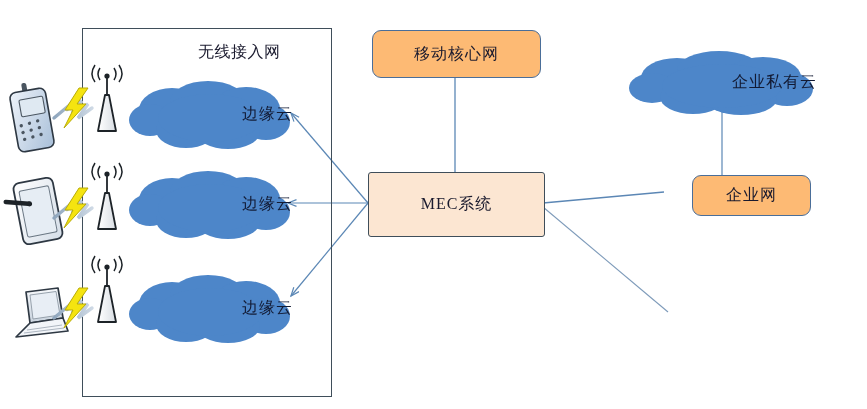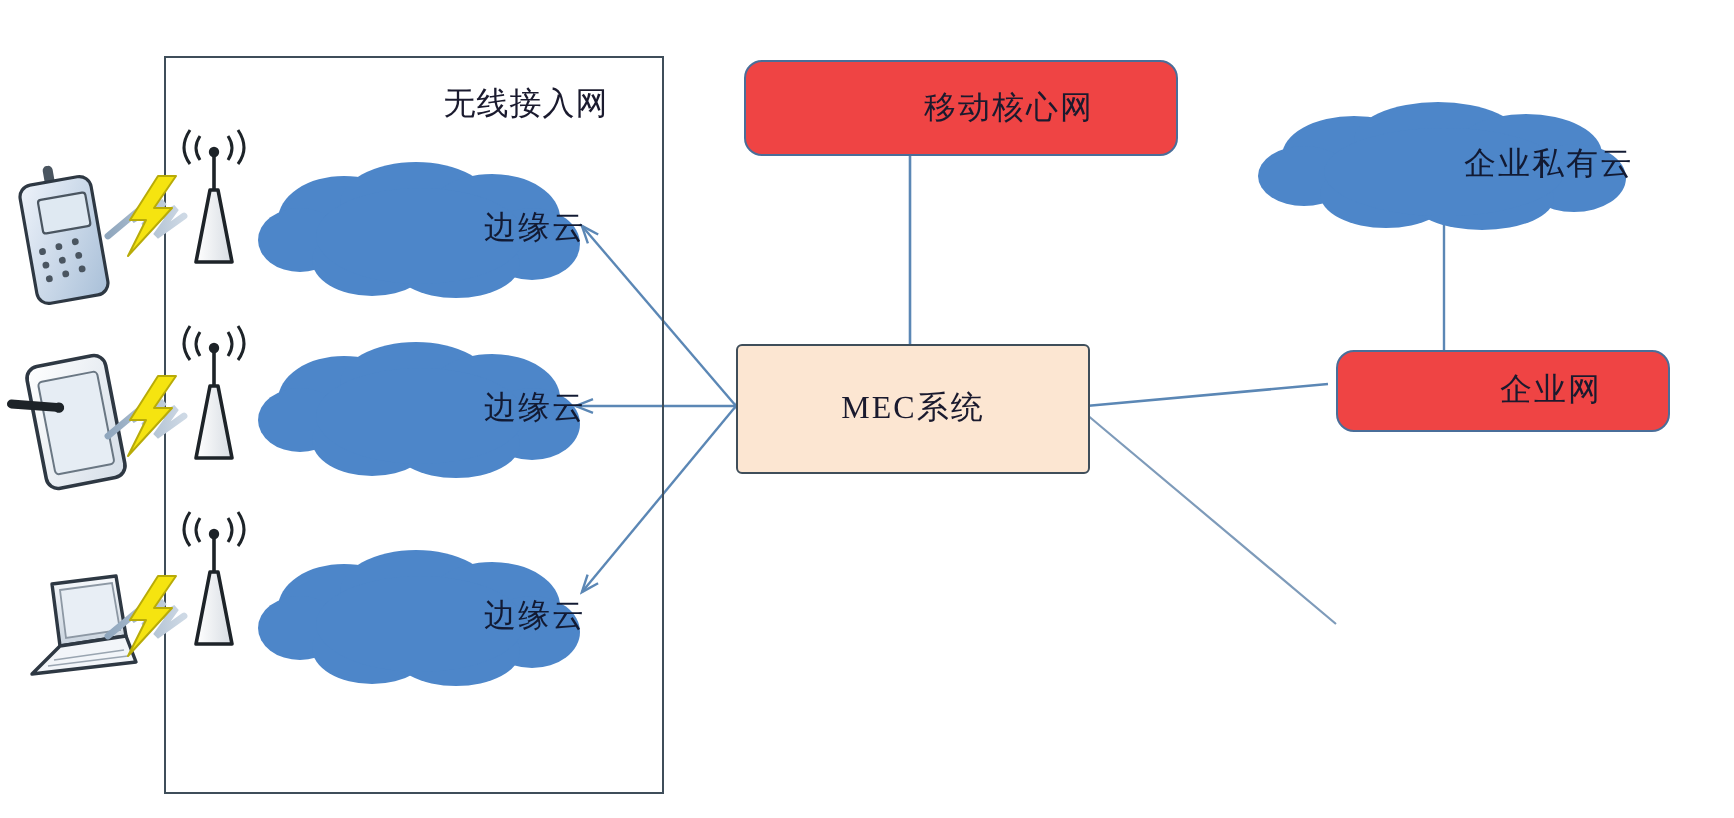--- a/index.html
+++ b/index.html
@@ -24,21 +24,21 @@
     left:82px; top:28px;
     width:248px; height:367px;
     border:1.6px solid #3f4e5a;
     background:transparent;
     z-index:2;
   }
   .access-title{
     position:absolute;
     left:198px; top:42px;
     width:130px;
-    text-align:center;
+    text-align:left;
     font-size:16px;
     color:#1a1a2e;
     letter-spacing:.5px;
     z-index:4;
     white-space:nowrap;
   }
 
   
   .cloud{
     position:absolute;
@@ -64,23 +64,22 @@
     display:flex;
     align-items:center;
     justify-content:center;
     border-radius:9px;
     font-size:16px;
     color:#1a1a2e;
     letter-spacing:1px;
     white-space:nowrap;
   }
   .rbox.plain{
-    background:#ef4444;
+    background:#fdba74;
     border:1.2px solid #4a6e99;
-    padding-left:48px;
   }
   .rbox.mec{
     background:#fce6d2;
     border:1.3px solid #3f4e5a;
     border-radius:3px;
   }
 </style>
 </head>
 <body>
 
@@ -173,21 +172,21 @@
         <ellipse cx="160" cy="41" rx="26" ry="17"></ellipse>
         <ellipse cx="25" cy="40" rx="23" ry="15"></ellipse>
         <ellipse cx="66" cy="49" rx="33" ry="17"></ellipse>
         <ellipse cx="114" cy="51" rx="36" ry="16"></ellipse>
         <ellipse cx="95" cy="38" rx="60" ry="22"></ellipse>
       </g>
     </svg>
     <span class="cl-label">企业私有云</span>
   </div>
 
-  <div class="rbox plain" style="left:668px; top:175px; width:117px; height:39px;">
+  <div class="rbox plain" style="left:692px; top:175px; width:117px; height:39px;">
     <span>企业网</span>
   </div>
 
 
   <svg class="layer" id="icons" viewBox="0 0 867 409">
     <defs>
       <linearGradient id="phoneGrad" x1="0" y1="0" x2="1" y2="1">
         <stop offset="0" stop-color="#eef3fa"></stop>
           <stop offset="1" stop-color="#a8bfd8"></stop>
       </linearGradient>

